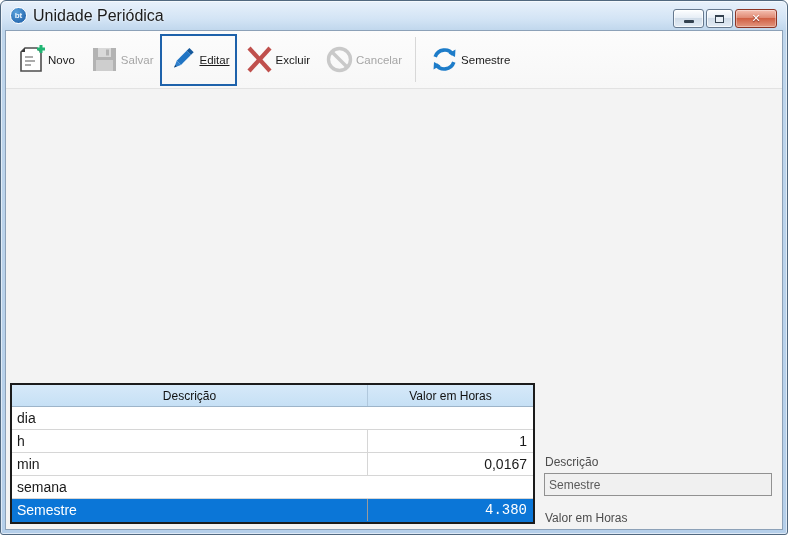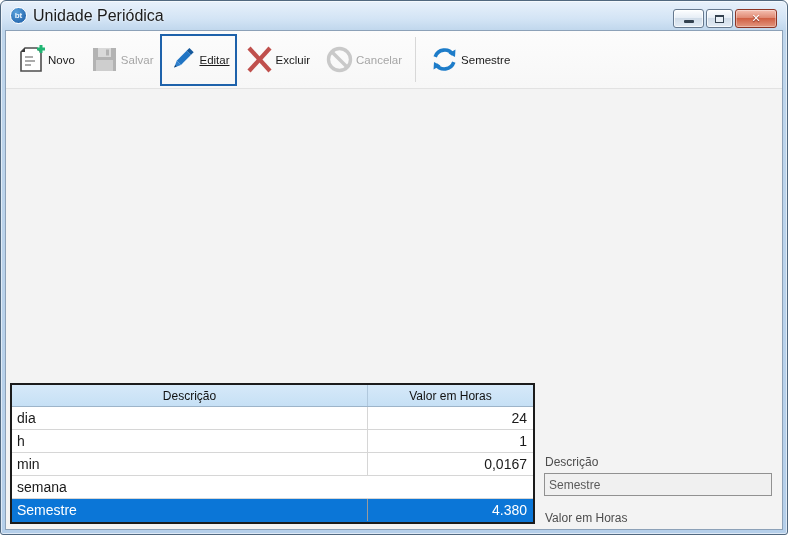--- a/index.html
+++ b/index.html
@@ -123,21 +123,21 @@
   .grid-row {
     display: flex; height: 23px; flex: 0 0 auto;
     border-bottom: 1px solid #d6d6d6;
     background: #ffffff; color: #1a1a1a;
     font-size: 14px;
     cursor: default;
   }
   .gr-desc { flex: 0 0 355px; display: flex; align-items: center; padding-left: 5px; }
   .gr-valor { flex: 1; display: flex; align-items: center; justify-content: flex-end; padding-right: 6px; border-left: 1px solid #d6d6d6; }
   .grid-row.selected { background: #0b76d7; color: #ffffff; border-bottom-color: #0b76d7; }
-  .grid-row.selected .gr-valor { border-left-color: #9a9a9a; }
+  .grid-row.selected .gr-valor { border-left-color: #9a9a9a; font-family: Liberation Mono, monospace; }
   .grid-rest { flex: 1; background: #ffffff; }
 
   
   .panel {
     flex: 1;
     padding: 7px 10px 0 9px;
     background: #f3f3f3;
   }
   .field-label { font-size: 12px; color: #4d4d4d; margin: 2px 0 4px 1px; }
   .field-wrap { position: relative; }
@@ -264,21 +264,20 @@
     <div class="content">
 
       <div class="grid">
         <div class="grid-header">
           <div class="gh-cell gh-desc">Descrição</div>
           <div class="gh-cell gh-valor">Valor em Horas</div>
         </div>
 
         <div class="grid-row">
           <div class="gr-desc">dia</div>
-          <div class="gr-valor">24</div>
         </div>
         <div class="grid-row">
           <div class="gr-desc">h</div>
           <div class="gr-valor">1</div>
         </div>
         <div class="grid-row">
           <div class="gr-desc">min</div>
           <div class="gr-valor">0,0167</div>
         </div>
         <div class="grid-row">

